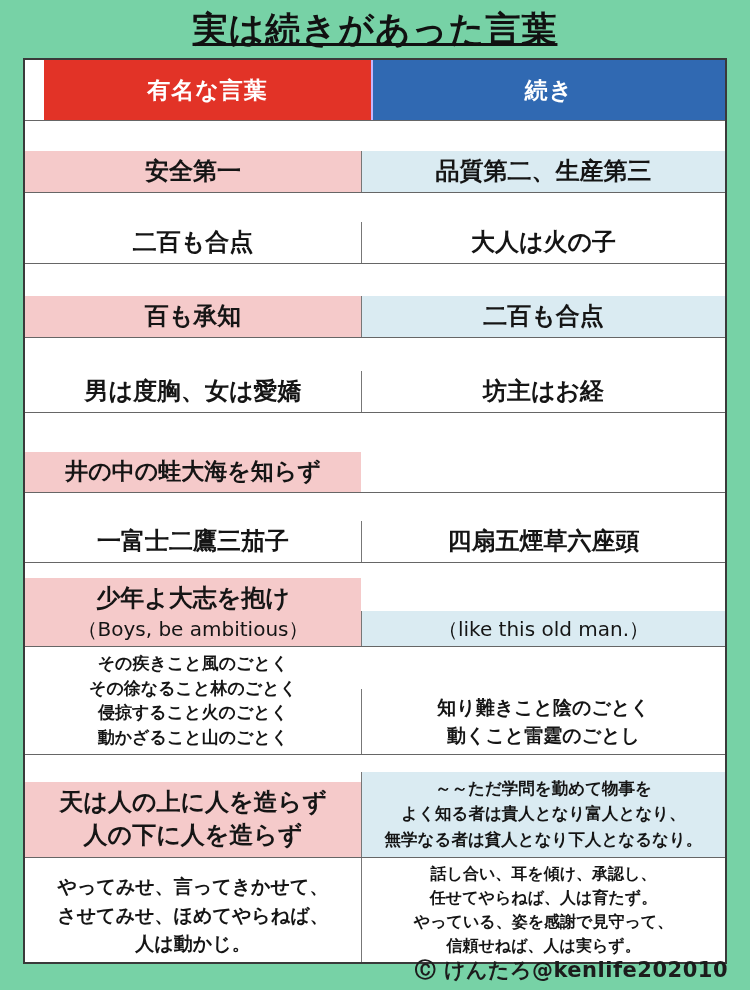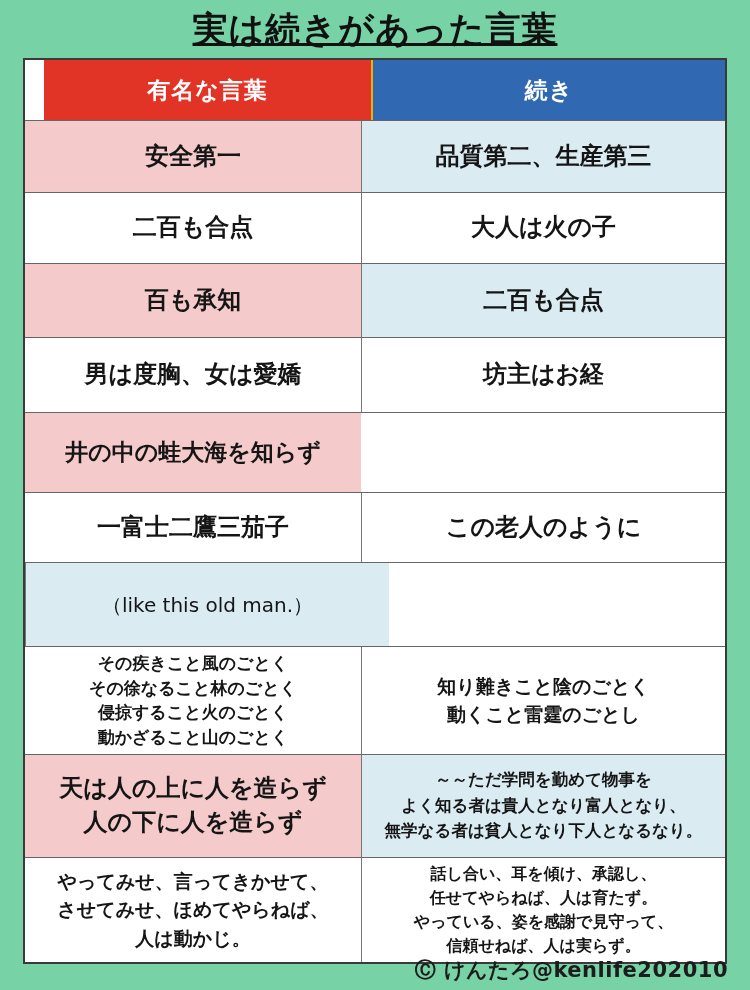--- a/index.html
+++ b/index.html
@@ -30,22 +30,22 @@
     width:704px;margin-left:23px;
     border:2px solid var(--border-dark);
     background:#fff;
   }
   .thead{display:flex;height:60px;padding-left:19px;}
   .th{
     display:flex;align-items:center;justify-content:center;
     color:#ffffff;font-size:23px;font-weight:700;letter-spacing:1px;
   }
   .th.left{width:48%;background:var(--header-left);}
-  .th.right{width:52%;background:var(--header-right);border-left:2px solid #eab308;}
-  .trow{display:flex;border-top:1.5px solid var(--border-mid);}
+  .th.right{width:52%;background:var(--header-right);border-left:2px solid #c4b5fd;}
+  .trow{display:flex;border-top:1.5px solid var(--border-mid);align-items:flex-end;}
   .cell{
     display:flex;flex-direction:column;align-items:center;justify-content:center;
     text-align:center;position:relative;padding:4px 8px;
   }
   .cell.left{width:48%;}
   .cell.right{width:52%;border-left:1.5px solid #777;}
   .trow:nth-child(odd) .cell.left{background:var(--cell-pink);}
   .trow:nth-child(odd) .cell.right{background:var(--cell-blue);}
   .trow:nth-child(even) .cell{background:#ffffff;}
   .main{
@@ -141,26 +141,31 @@
 
     </div>
   </div>
 
   <div class="trow">
     <div class="cell left">
       <div class="main">一富士二鷹三茄子</div>
 
     </div>
     <div class="cell right">
-      <div class="main">この老人のように</div>
-
-    </div>
-  </div>
-
-  <div class="trow">
+      <div class="main">四扇五煙草六座頭</div>
+
+    </div>
+  </div>
+
+  <div class="trow">
+    <div class="cell left">
+      <div class="main">少年よ大志を抱け</div>
+      <div class="sub">（Boys, be ambitious）</div>
+
+    </div>
     <div class="cell right">
       <div class="sub">（like this old man.）</div>
 
     </div>
   </div>
 
   <div class="trow">
     <div class="cell left">
       <div class="main">その疾きこと風のごとく
 その徐なること林のごとく

